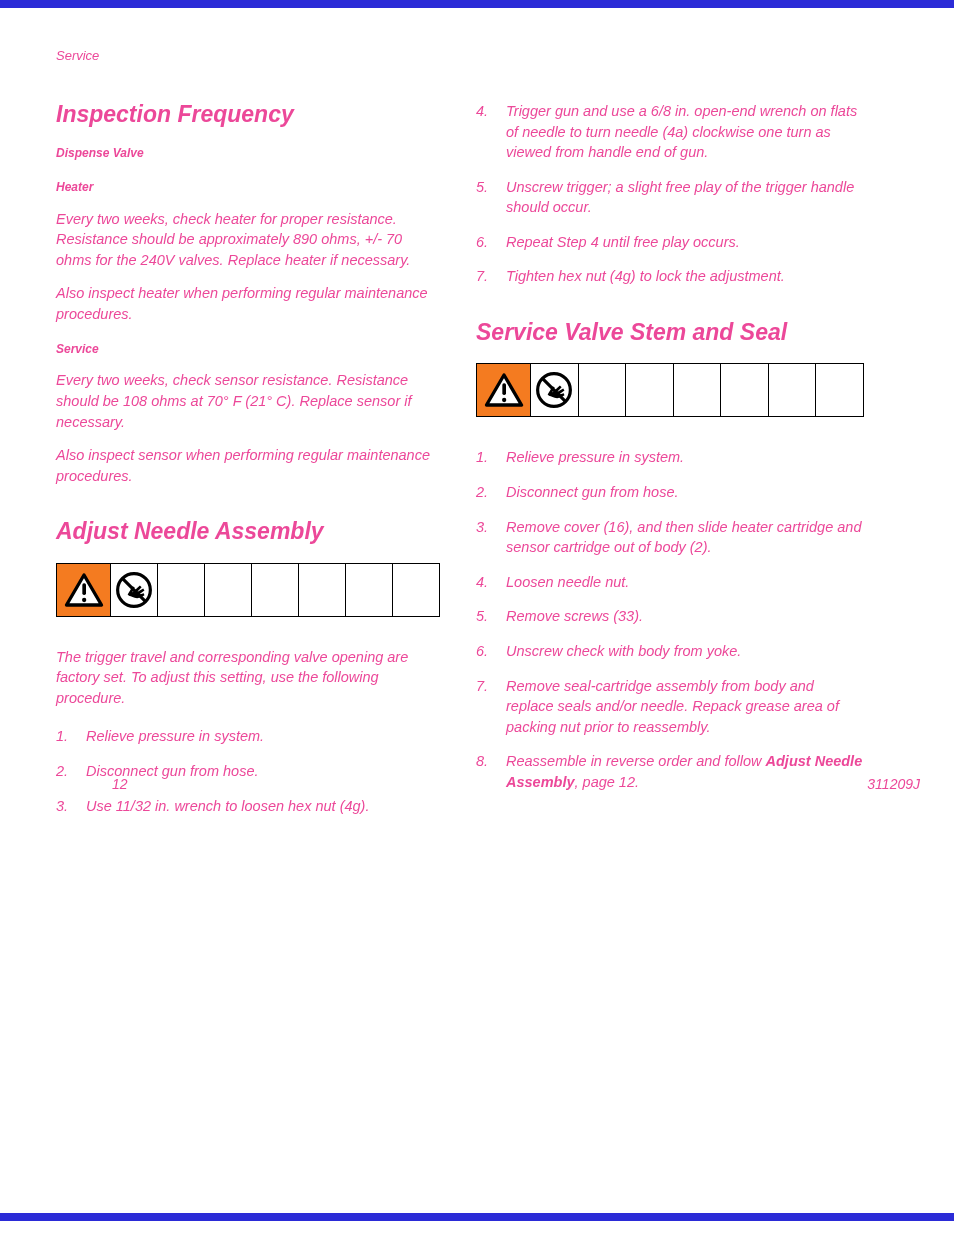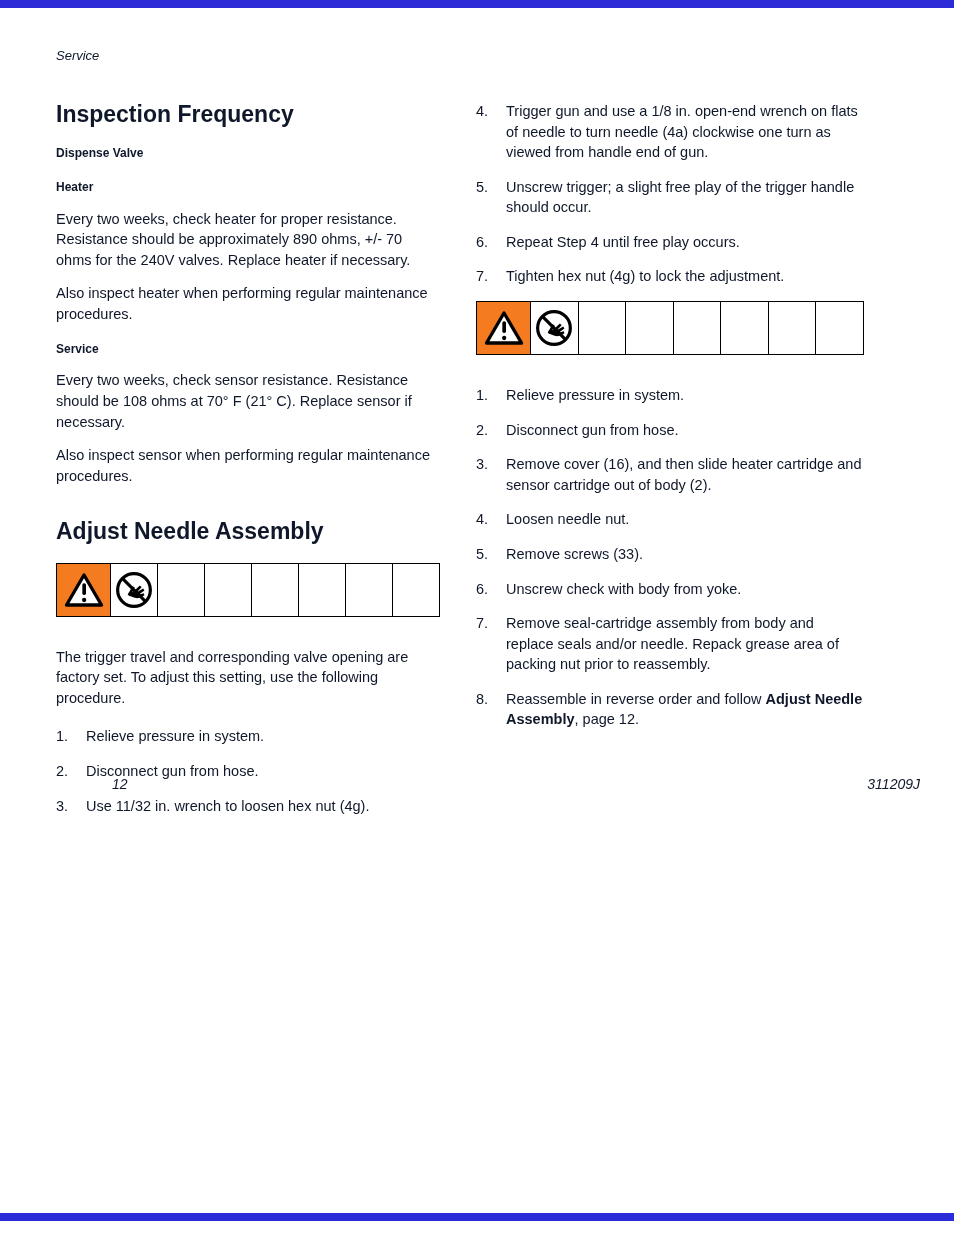--- a/index.html
+++ b/index.html
@@ -3,34 +3,34 @@
 <meta charset="utf-8">
 <style>
   * { box-sizing: border-box; }
   html, body { margin: 0; padding: 0; background: #ffffff; }
   .page {
     position: relative;
     width: 954px;
     height: 1235px;
     background: #ffffff;
     font-family: "Liberation Sans", sans-serif;
-    color: #0f172a;
+    color: #ec4899;
     overflow: hidden;
   }
   .accent-bar {
     position: absolute; left: 0; width: 100%; height: 8px;
     background: var(--accent, #2b2bd7);
   }
   .accent-bar.top { top: 0; }
   .accent-bar.bottom { bottom: 14px; }
 
   .content { position: absolute; left: 56px; top: 48px; width: 808px; }
   .running-header { font-style: italic; font-size: 13px; margin-bottom: 38px; }
 
-  .columns { display: flex; gap: 36px; align-items: flex-start; }
+  .columns { display: flex; gap: 36px; align-items: flex-start; font-style: italic; }
   .col { font-size: 14.5px; line-height: 1.42; }
   .col.left  { width: 388px; }
   .col.right { width: 392px; }
   .col > :first-child { margin-top: 0; }
 
   h1 { font-size: 23px; line-height: 1.15; font-weight: bold; margin: 32px 0 18px; }
   h2 { font-size: 12px; font-weight: bold; margin: 17px 0 12px; }
   p  { margin: 0 0 13px; }
   p.intro { margin-bottom: 18px; }
 
@@ -123,35 +123,36 @@
           <span class="num">3.</span>
           <span class="txt">Use 11/32 in. wrench to loosen hex nut (4g).</span>
         </div>
 
       </div>
 
       <div class="col right">
 
         <div class="step">
           <span class="num">4.</span>
-          <span class="txt">Trigger gun and use a 1/8 in. open-end wrench on flats of needle to turn needle (4a) clockwise one turn as viewed from handle end of gun.</span>
+          <span class="txt">Trigger gun and use a 6/8 in. open-end wrench on flats of needle to turn needle (4a) clockwise one turn as viewed from handle end of gun.</span>
         </div>
         <div class="step">
           <span class="num">5.</span>
           <span class="txt">Unscrew trigger; a slight free play of the trigger handle should occur.</span>
         </div>
         <div class="step">
           <span class="num">6.</span>
           <span class="txt">Repeat Step 4 until free play occurs.</span>
         </div>
         <div class="step">
           <span class="num">7.</span>
           <span class="txt">Tighten hex nut (4g) to lock the adjustment.</span>
         </div>
 
+        <h1>Service Valve Stem and Seal</h1>
 
         <div class="warn-strip">
           <div class="warn-cell orange">
             <svg width="40" height="38" viewBox="0 0 48 44" aria-hidden="true">
               <path d="M24 4 L45 40 L3 40 Z" fill="#ffffff" stroke="#000000" stroke-width="4" stroke-linejoin="round"></path>
               <rect x="22" y="14" width="4.4" height="14" rx="2" fill="#000000"></rect>
               <circle cx="24.2" cy="34" r="2.6" fill="#000000"></circle>
             </svg>
           </div>
           <div class="warn-cell">

